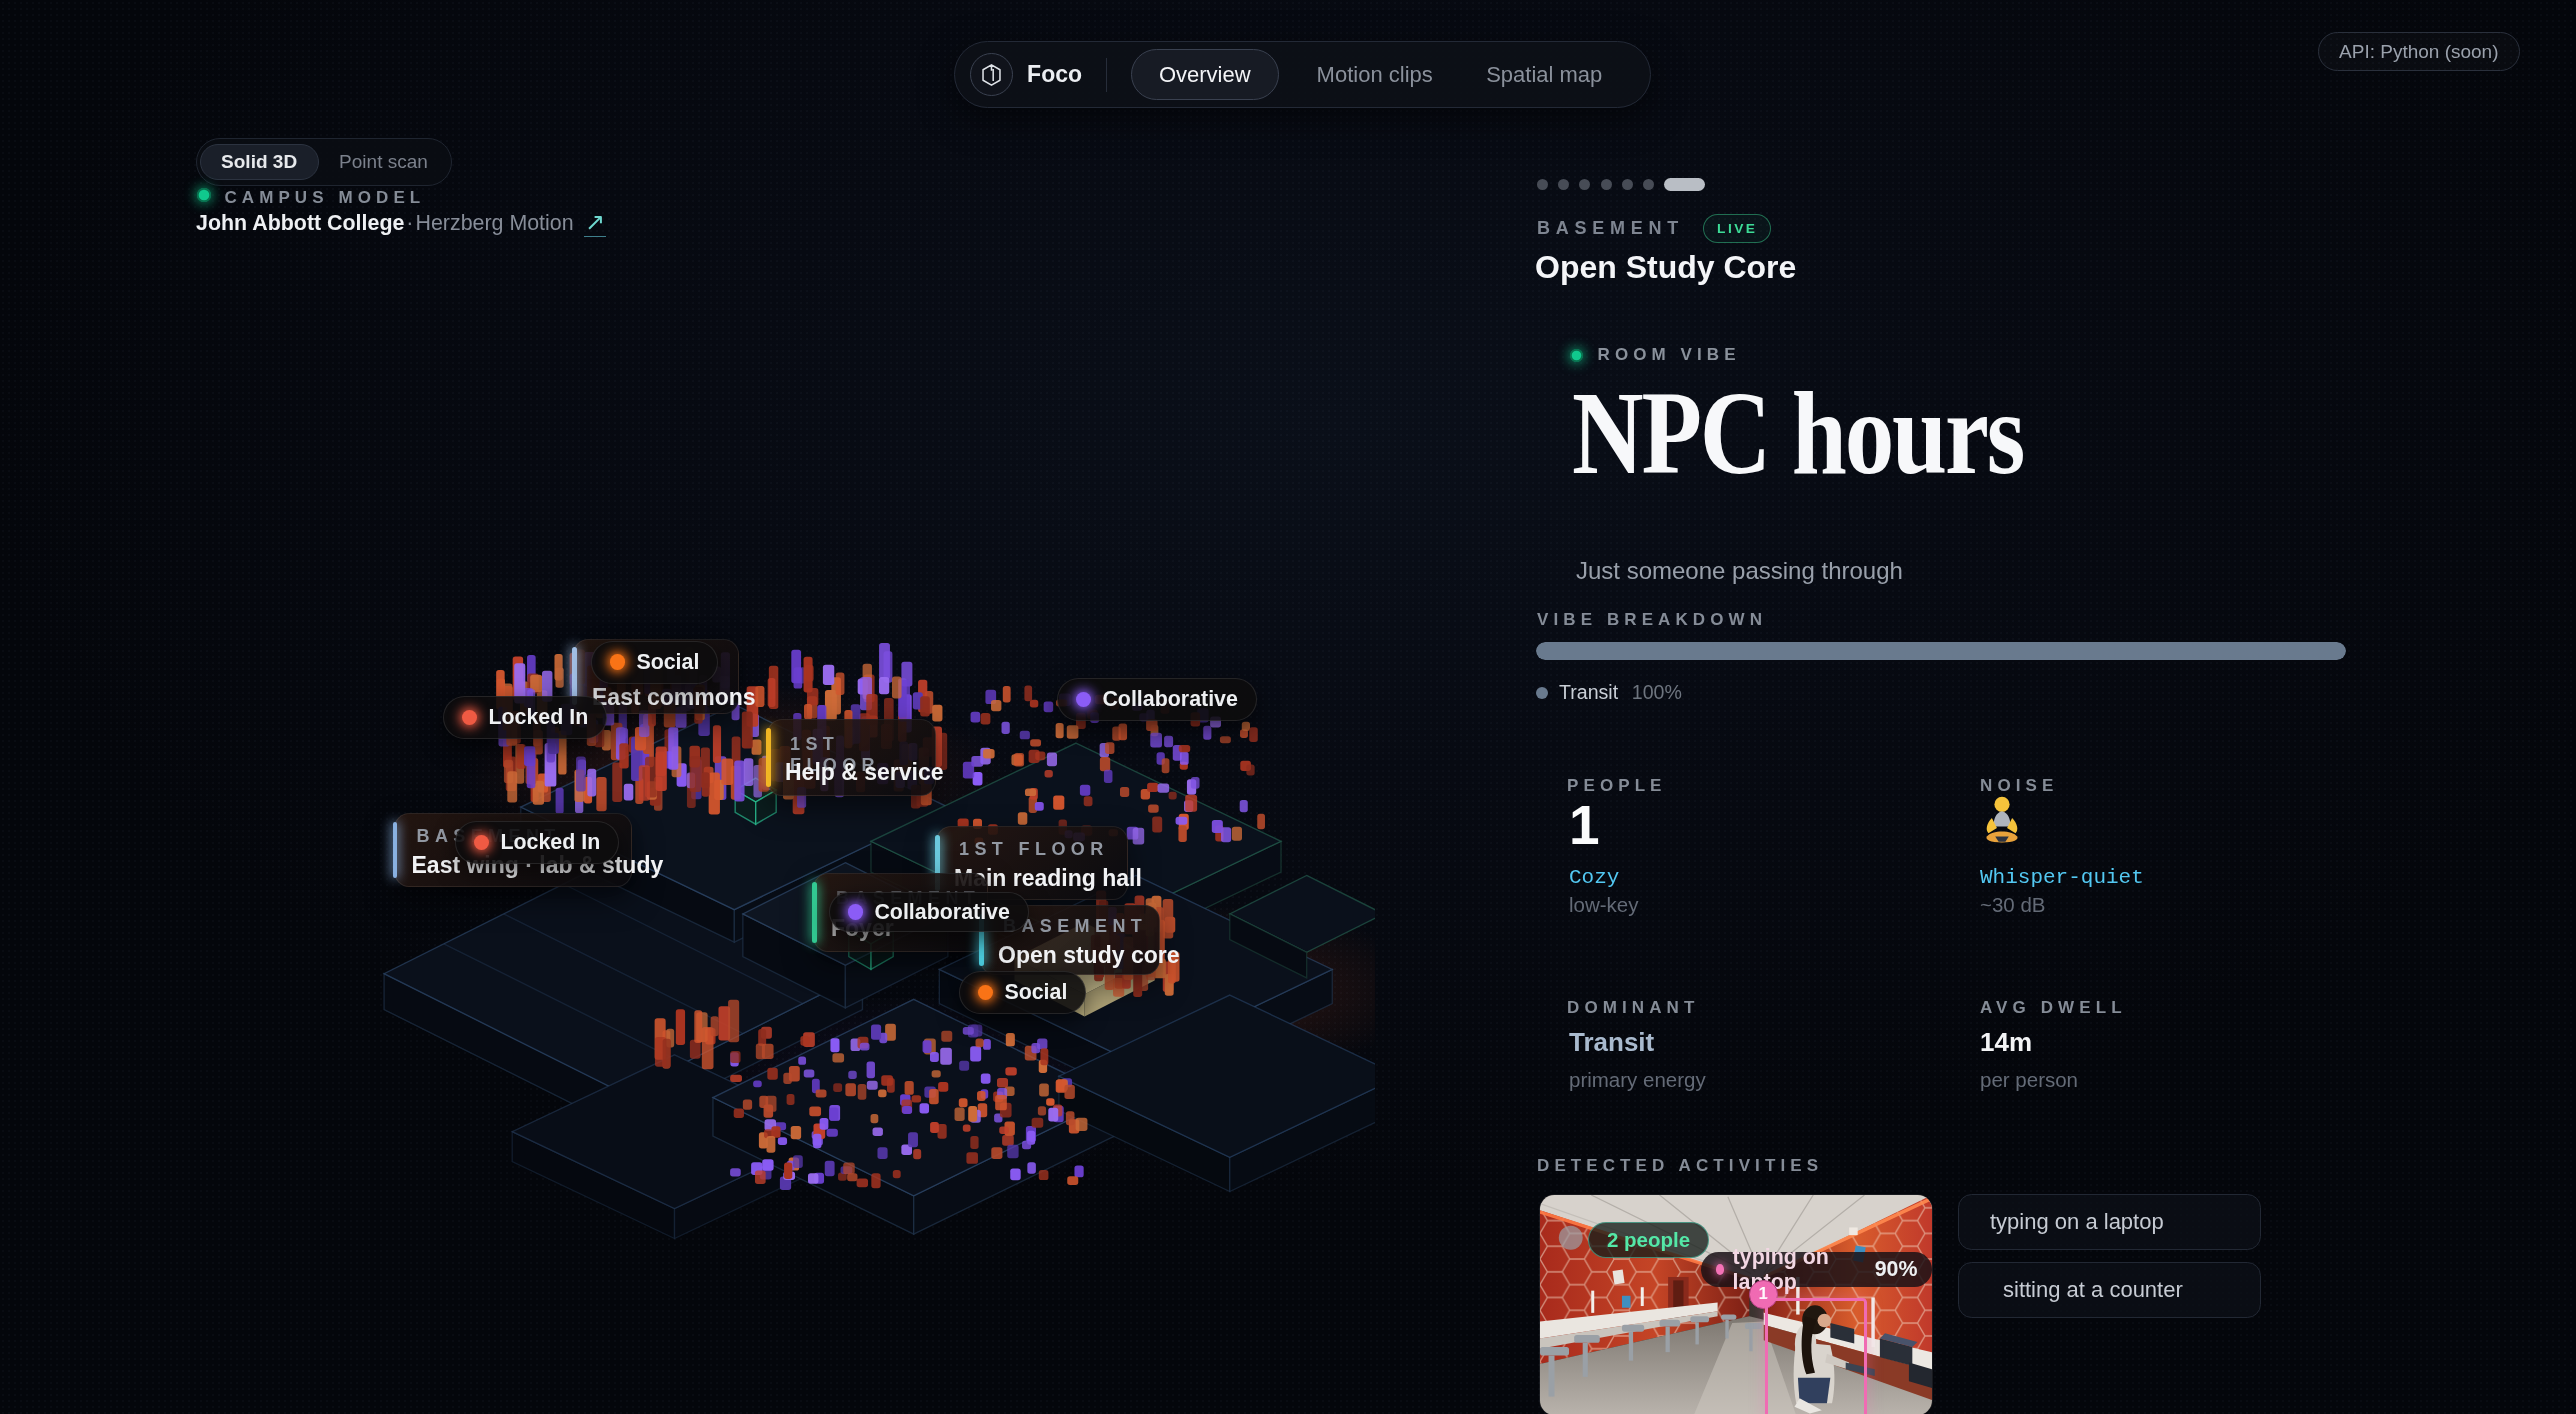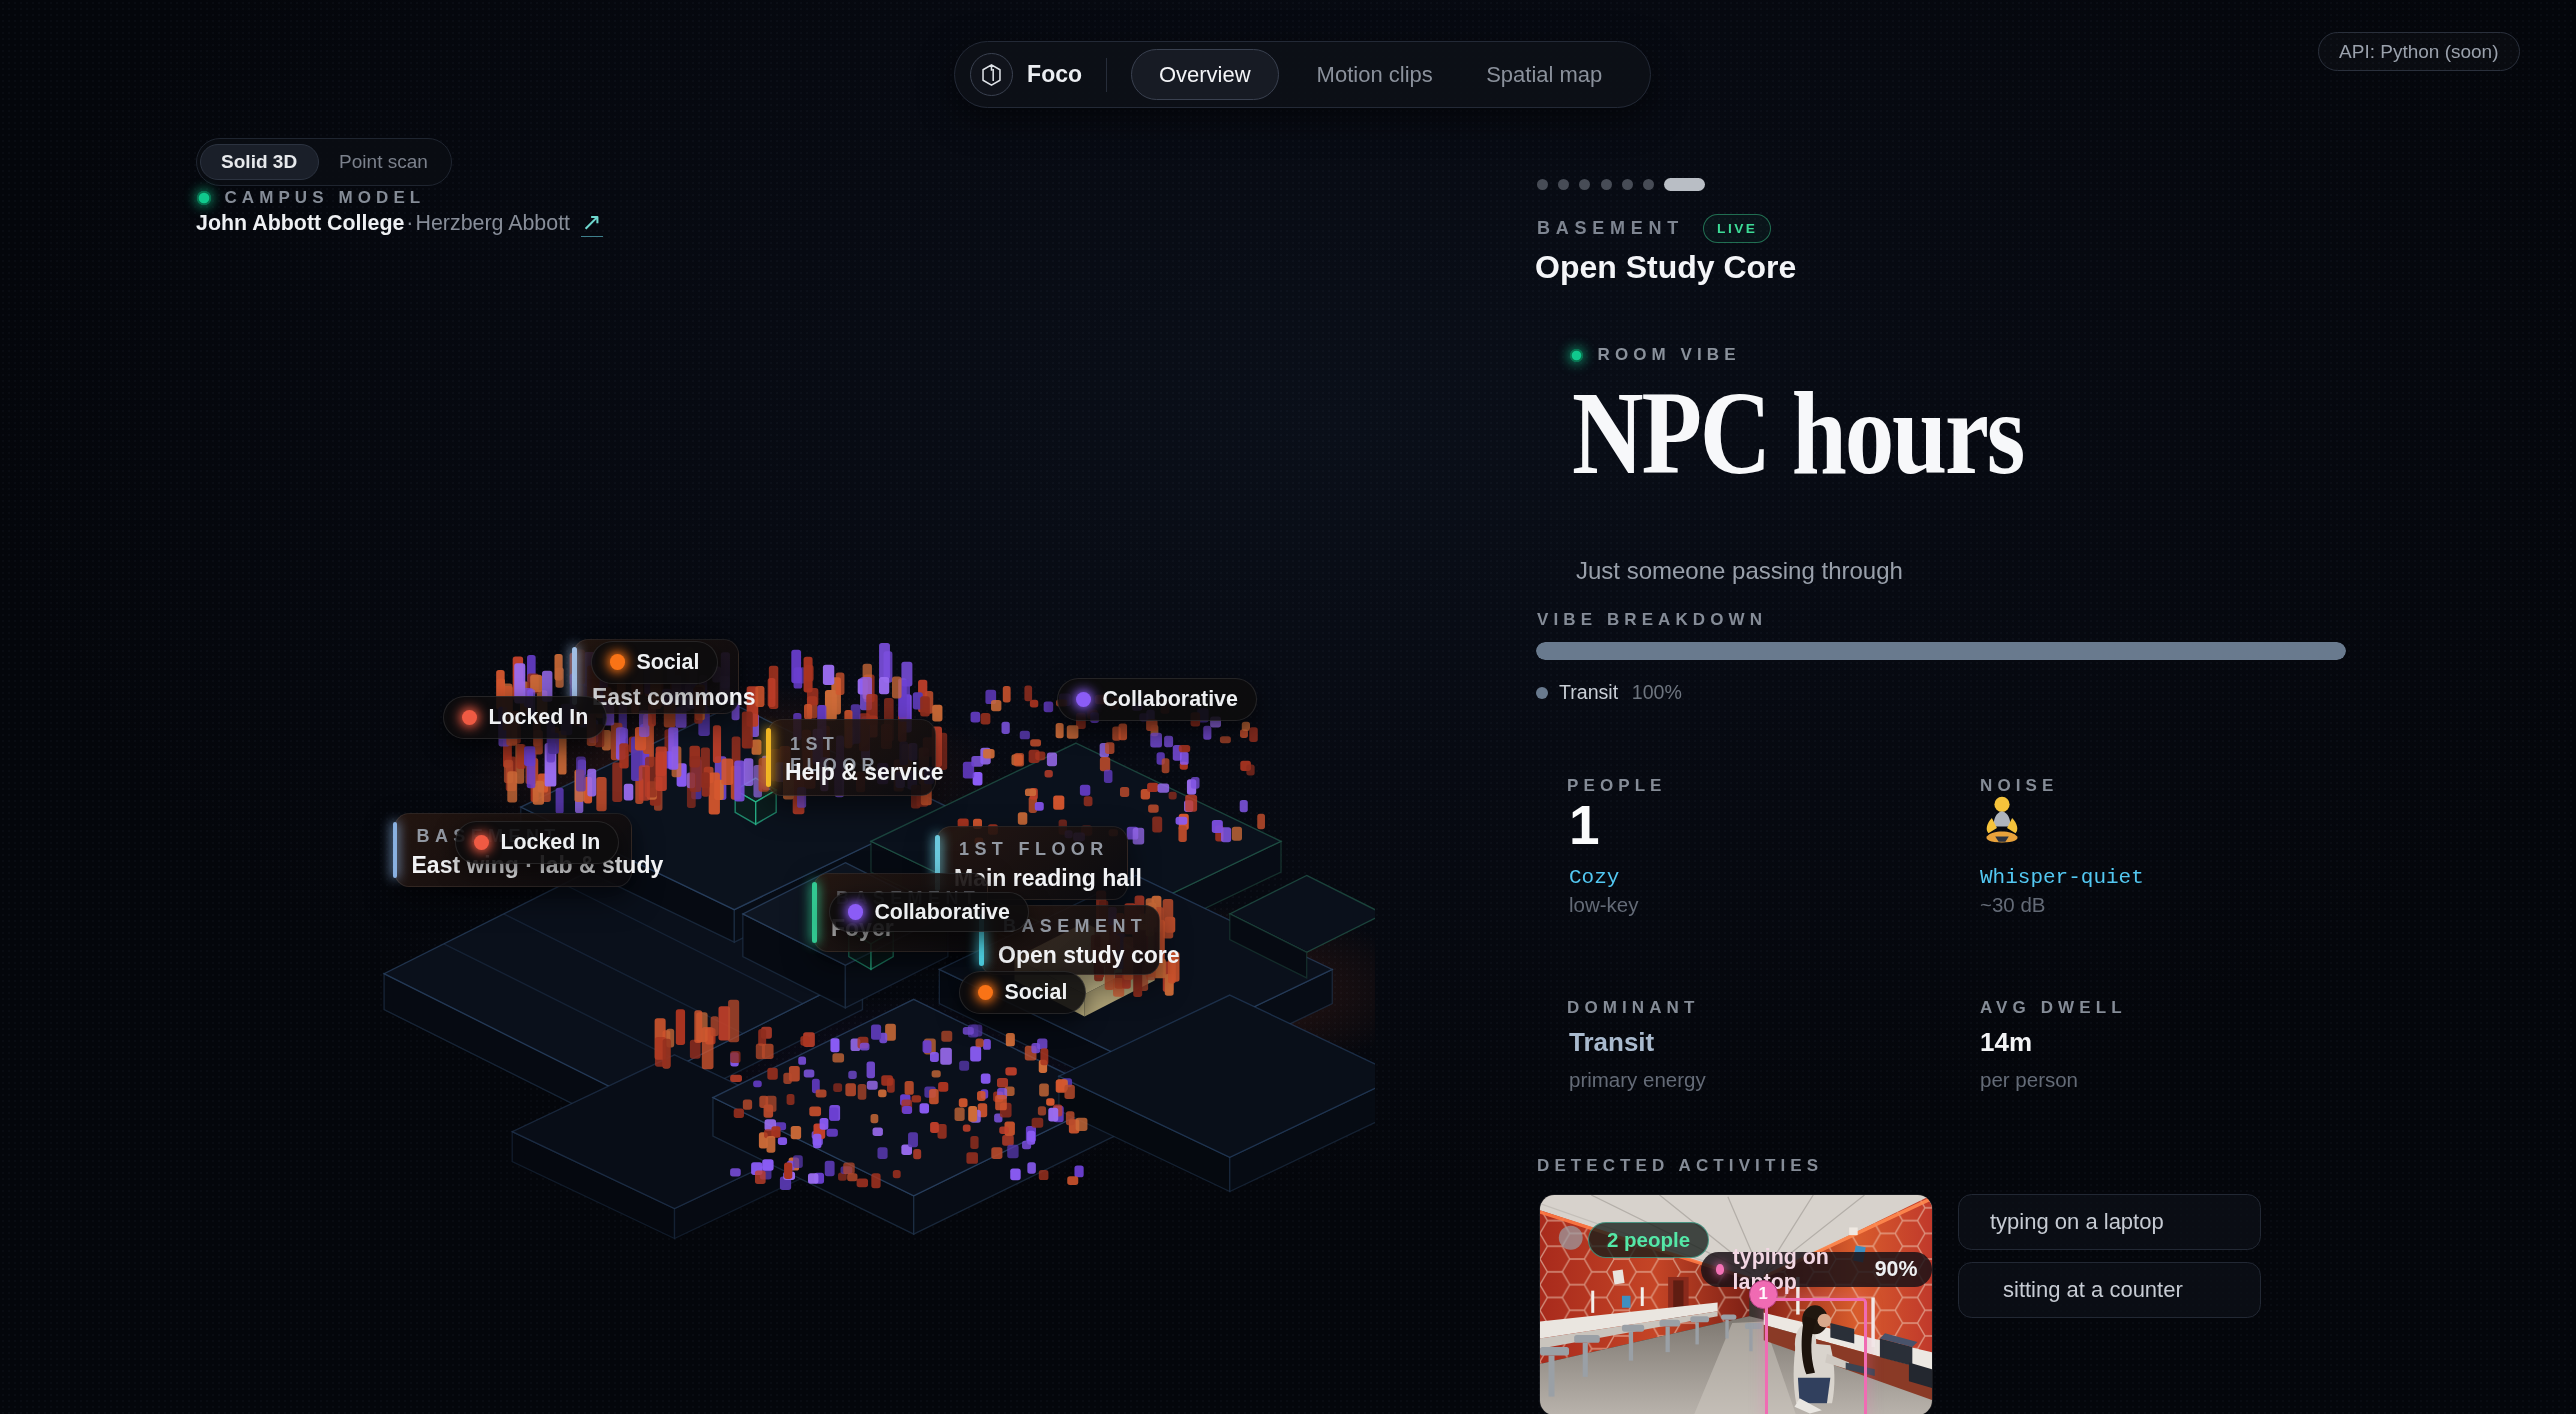--- a/index.html
+++ b/index.html
@@ -23,21 +23,21 @@
        font-family:inherit;border-radius:853px;display:flex;align-items:center;}
   .tab.active{background:#171b24;border:1.3px solid #3a4150;color:#f3f4f7;padding:0 27px;}
   .api-btn{right:56px;top:32px;height:39px;border-radius:853px;border:1.3px solid #2a303c;
        background:rgba(255,255,255,.025);color:#9aa1ac;font-size:19px;display:flex;
        align-items:center;padding:0 20.5px;font-family:inherit;}
   
   .toggle{left:196px;top:138px;height:41px;display:flex;align-items:center;border-radius:853px;
        background:rgba(10,13,19,.9);border:1.3px solid #1f2530;padding:2.6px;}
   .seg{font-size:19px;color:#7b818c;padding:0 20.5px;height:34px;display:flex;align-items:center;border-radius:853px;}
   .seg.active{background:#1a1f29;color:#e7e9ec;font-weight:600;border:0.9px solid #2c3340;}
-  .kicker-row{left:197px;top:188px;display:flex;align-items:center;gap:13.7px;}
+  .kicker-row{left:197px;top:188px;display:flex;gap:13.7px;}
   .gdot{width:13.7px;height:13.7px;border-radius:50%;background:#10c98d;
        box-shadow:0 0 10.2px 2.6px rgba(16,201,141,.55), inset 0 0 0 1.7px rgba(3,40,28,.55);}
   .model-row{left:196px;top:210px;display:flex;align-items:center;gap:2px;font-size:21.4px;}
   .model-name{font-weight:700;color:#eef0f3;}
   .model-loc{color:#878d98;}
   .ext-link{margin-left:8.5px;color:#6fd8cf;font-size:24px;line-height:1;display:inline-flex;
        flex-direction:column;align-items:center;}
   .ext-link i{font-style:normal;}
   .ext-link b{display:block;width:22px;height:1.7px;background:#3f7f8c;margin-top:1.7px;}
   
@@ -127,21 +127,21 @@
     <span class="seg active">Solid 3D</span>
     <span class="seg">Point scan</span>
   </div>
   <div class="abs kicker-row">
     <span class="gdot"></span>
     <span class="caps" style="font-size:17px;">CAMPUS MODEL</span>
   </div>
   <div class="abs model-row">
     <span class="model-name">John Abbott College</span>
     <span class="model-loc">·</span>
-    <span class="model-loc">Herzberg Abbott</span>
+    <span class="model-loc">Herzberg Motion</span>
     <span class="ext-link">
         <i>↗</i>
         <b></b>
       </span>
   </div>
 
   <div id="scene" class="abs">
     <svg viewBox="0 0 1180 760">
       <defs>
         <radialGradient id="glowA" cx="50%" cy="50%" r="50%">

